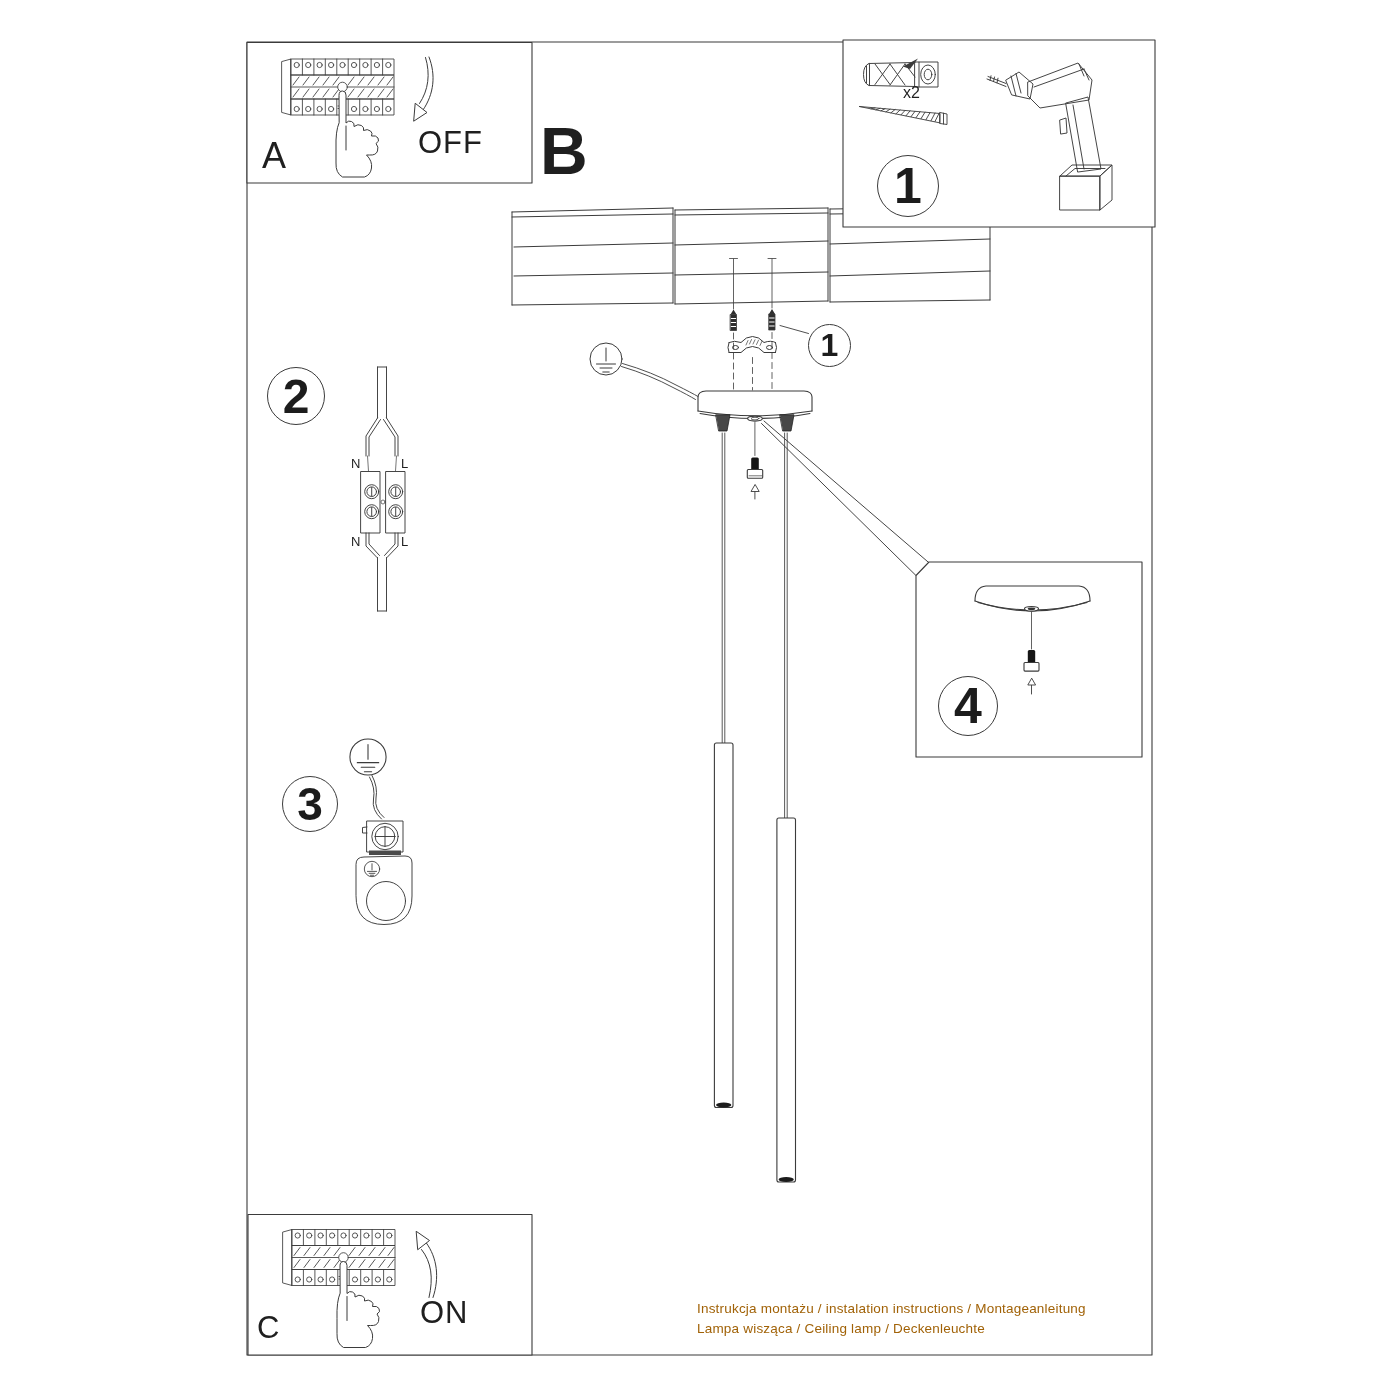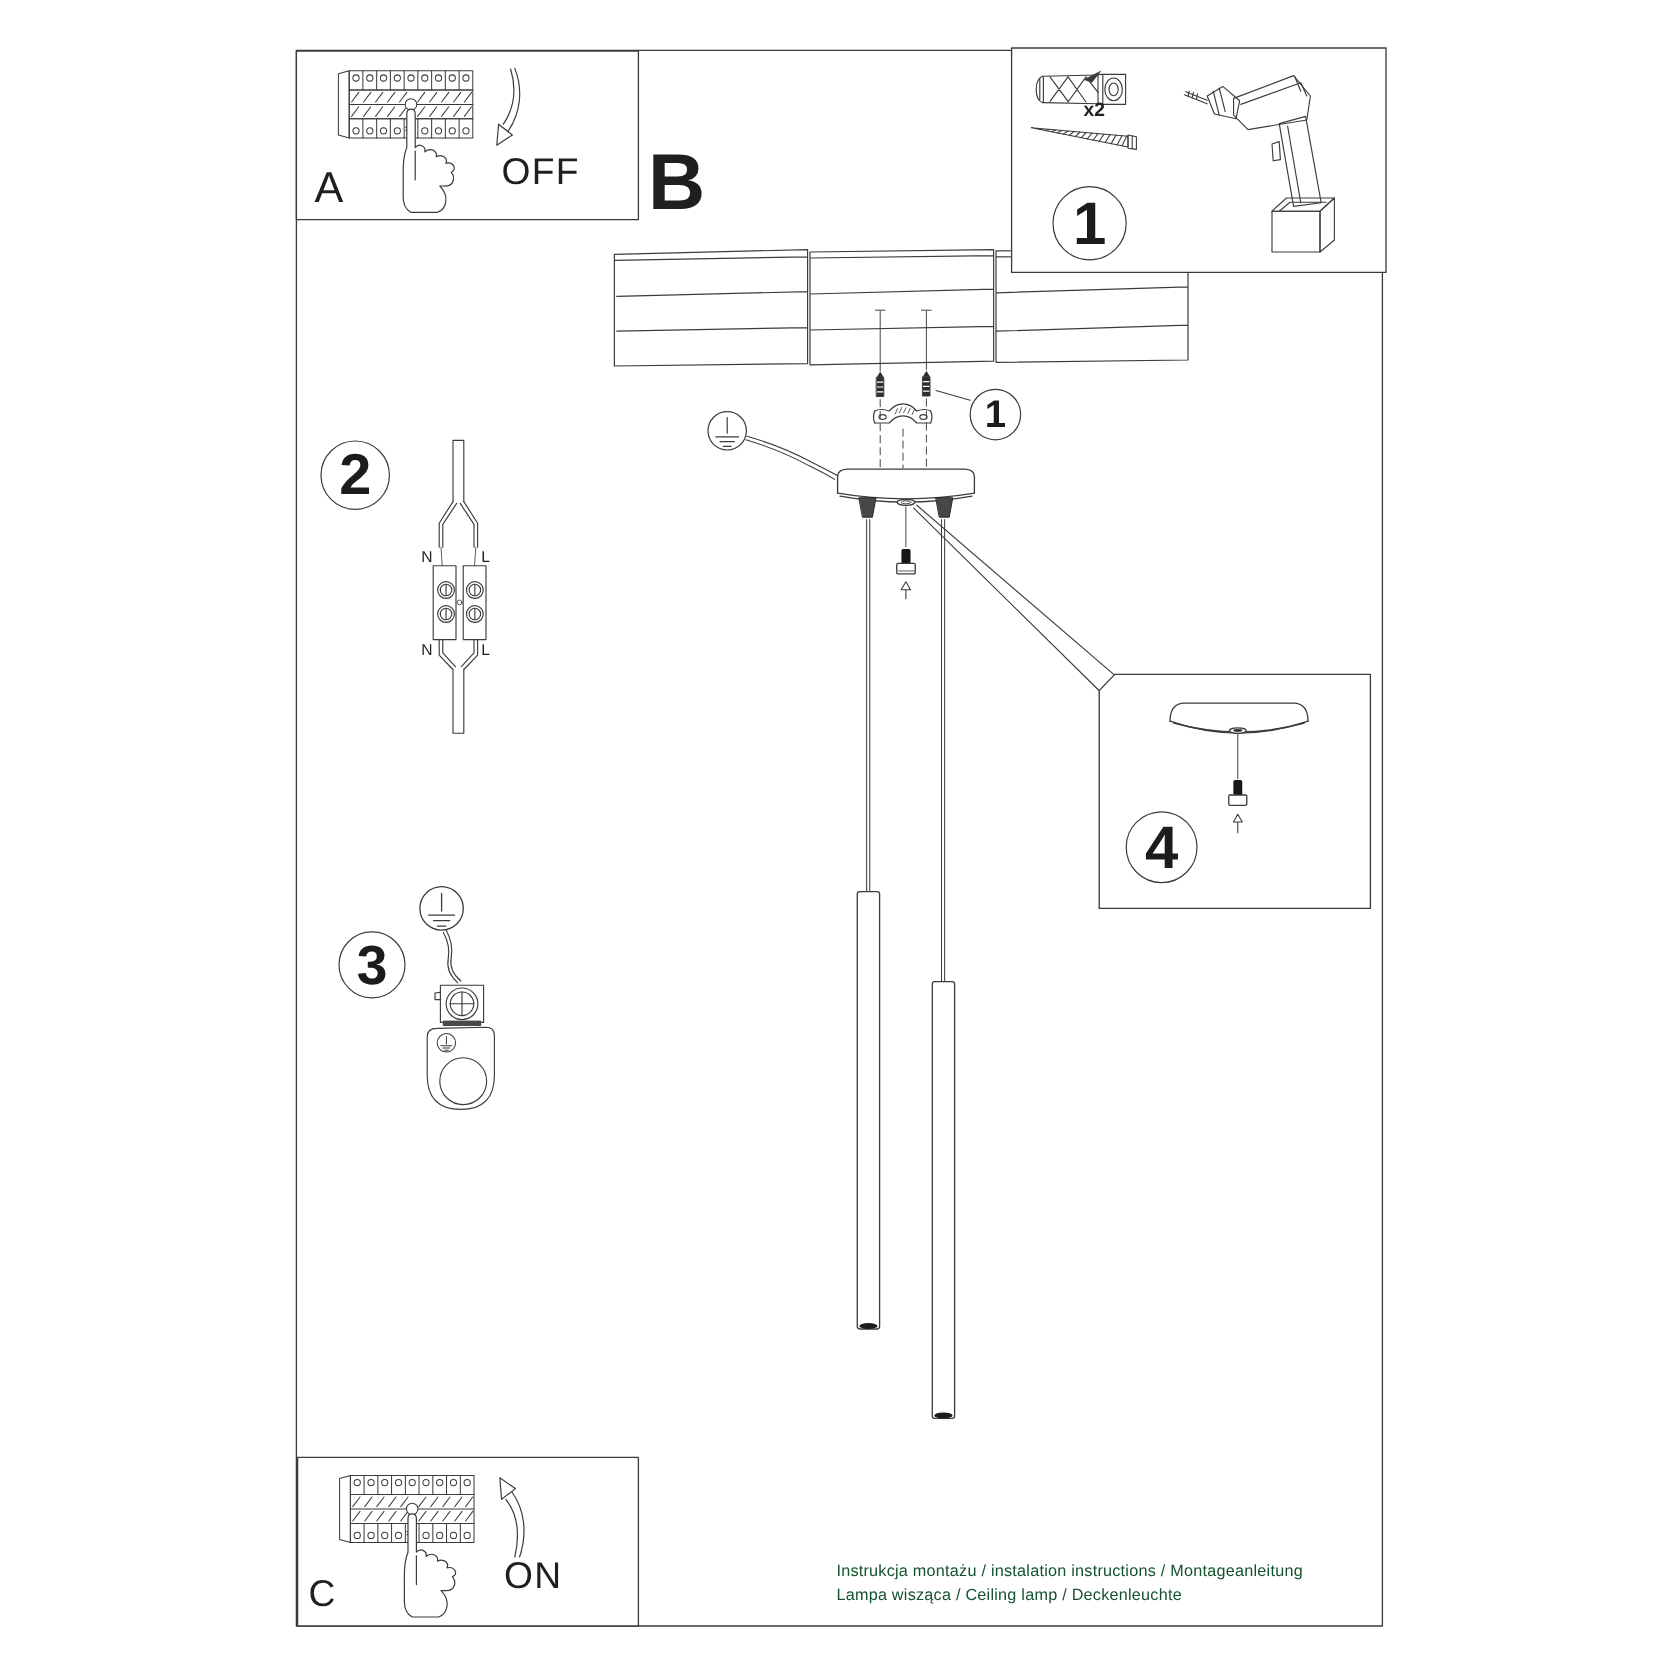--- a/index.html
+++ b/index.html
@@ -10,21 +10,21 @@
   .step-letter{font-size:31px;}
   .state-label{font-size:31px;letter-spacing:1px;margin-left:16px;}
   .big-b{font-size:66px;font-weight:700;}
   .a-letter{font-size:36px;}
   .qty{font-size:16px;}
   .nl{font-size:13px;}
   .circle-badge{position:absolute;border:1.3px solid #3b3b3b;border-radius:50%;
         display:flex;align-items:center;justify-content:center;
         font-weight:700;color:#1c1c1c;background:transparent;}
   .footer{position:absolute;left:697px;top:1299px;font-size:13.5px;line-height:19.5px;
-        color:#14532d;letter-spacing:0.2px;}
+        color:#a16207;letter-spacing:0.2px;}
 </style>
 </head>
 <body>
 
 <div class="page">
 
 <svg class="art" width="1400" height="1400" viewBox="0 0 1400 1400" fill="none" stroke="#3b3b3b" stroke-width="1.1" stroke-linejoin="round" stroke-linecap="round">
 
   <defs>
     <g id="breaker-panel" stroke-width="0.85">
@@ -280,21 +280,21 @@
       <polygon points="416.5,1231.5 429.5,1240.5 418,1249.5" fill="#ffffff"></polygon>
     </g>
   </g>
 </svg>
 
 <div class="txt a-letter" style="left:262px;top:138px;">A</div>
 <div class="txt state-label" style="left:402px;top:127px;">OFF</div>
 <div class="txt big-b" style="left:540px;top:118px;">B</div>
 <div class="txt step-letter" style="left:257px;top:1312px;">C</div>
 <div class="txt state-label" style="left:404px;top:1297px;">ON</div>
-<div class="txt qty" style="left:903px;top:85px;font-weight:bold;">x2</div>
+<div class="txt qty" style="left:903px;top:85px;">x2</div>
 
 <div class="circle-badge" style="left:877px;top:155px;width:60px;height:60px;font-size:50px;">1</div>
 <div class="circle-badge" style="left:808px;top:324px;width:41px;height:41px;font-size:32px;">1</div>
 <div class="circle-badge" style="left:267px;top:367px;width:56px;height:56px;font-size:48px;">2</div>
 <div class="circle-badge" style="left:282px;top:776px;width:54px;height:54px;font-size:46px;">3</div>
 <div class="circle-badge" style="left:938px;top:676px;width:58px;height:58px;font-size:50px;">4</div>
 
 <div class="txt nl" style="left:351px;top:457px;">N</div>
 <div class="txt nl" style="left:401px;top:457px;">L</div>
 <div class="txt nl" style="left:351px;top:535px;">N</div>

